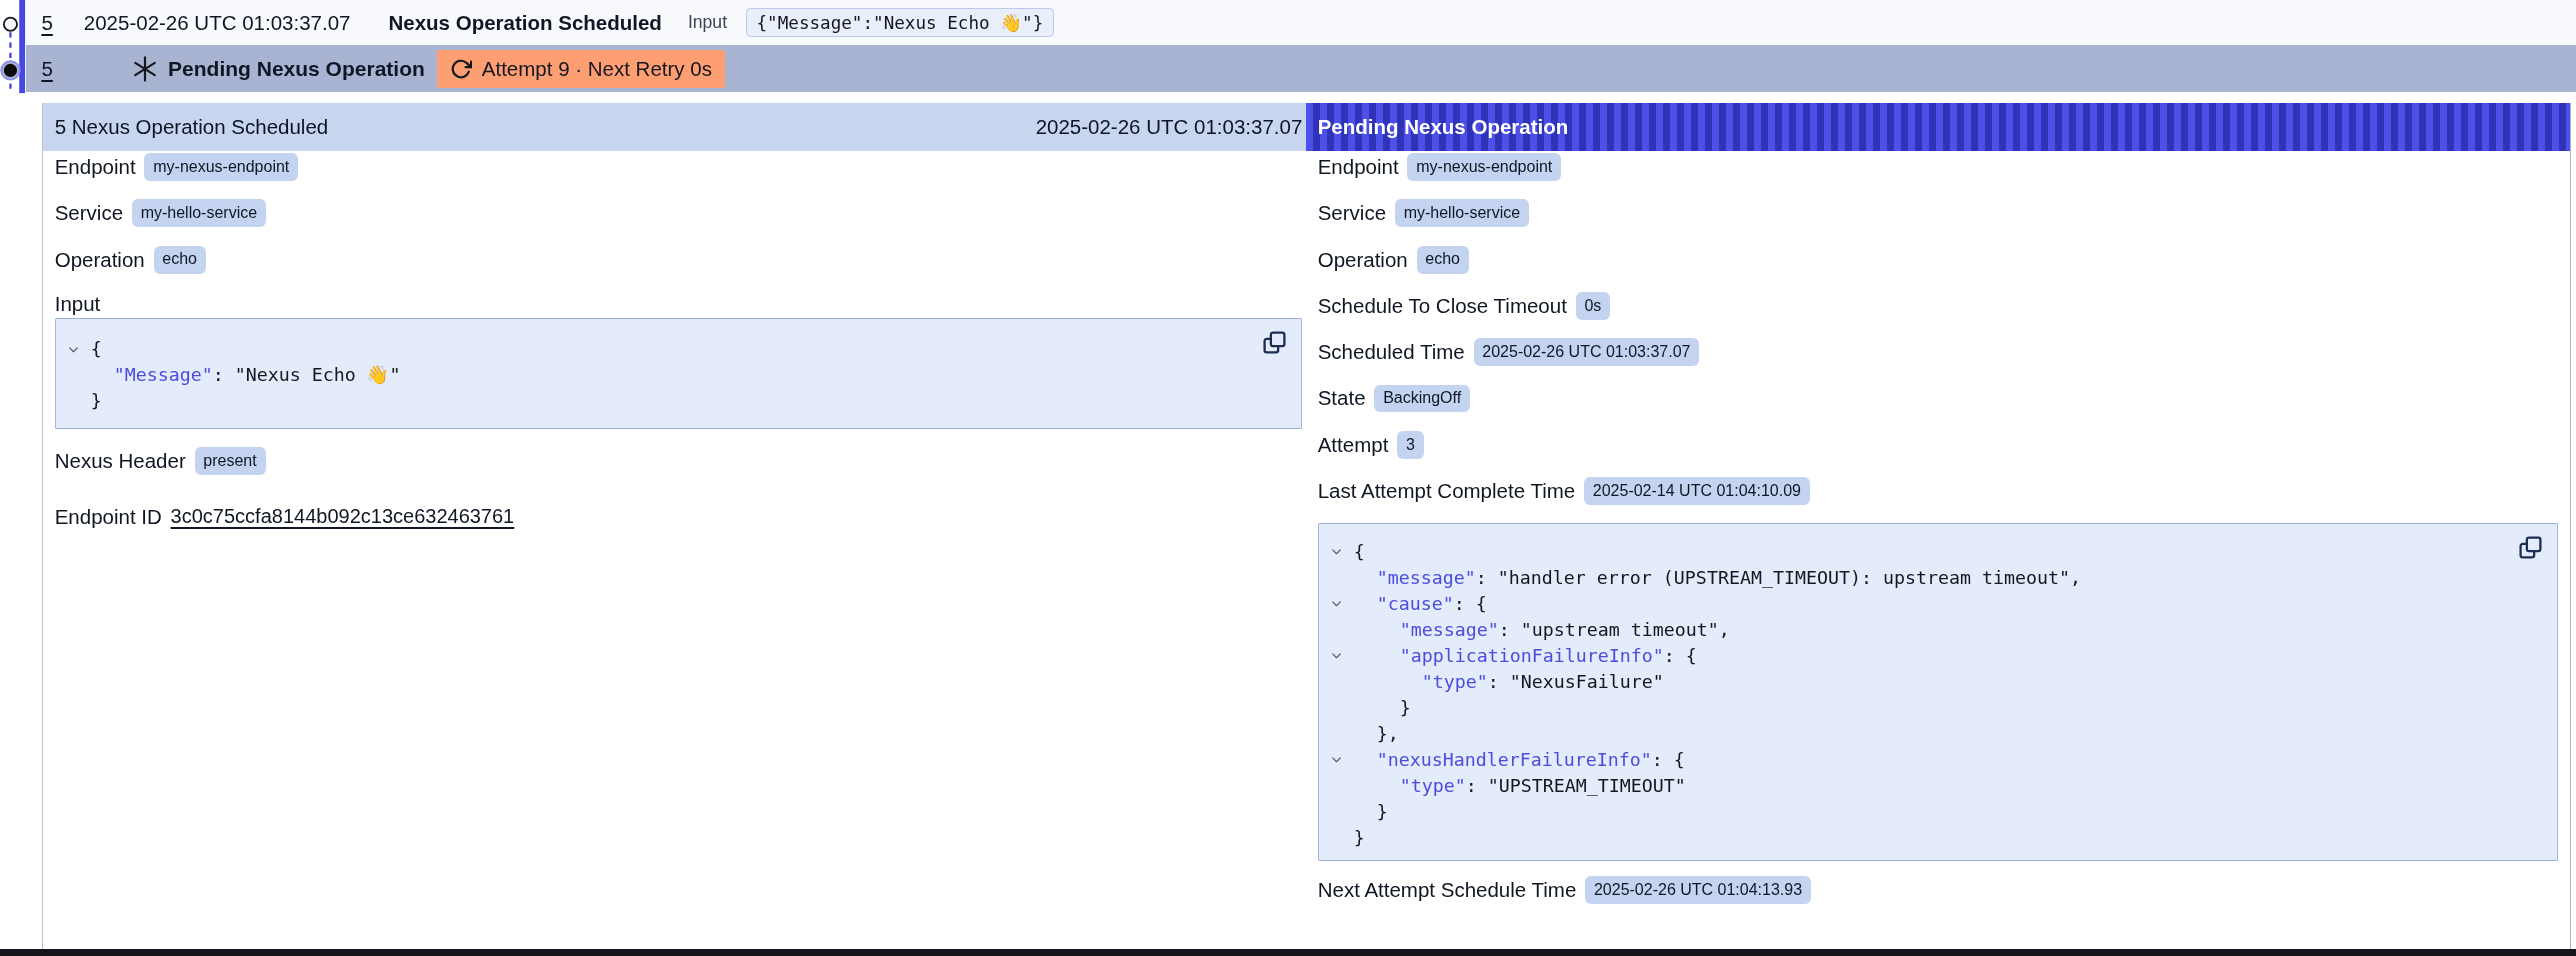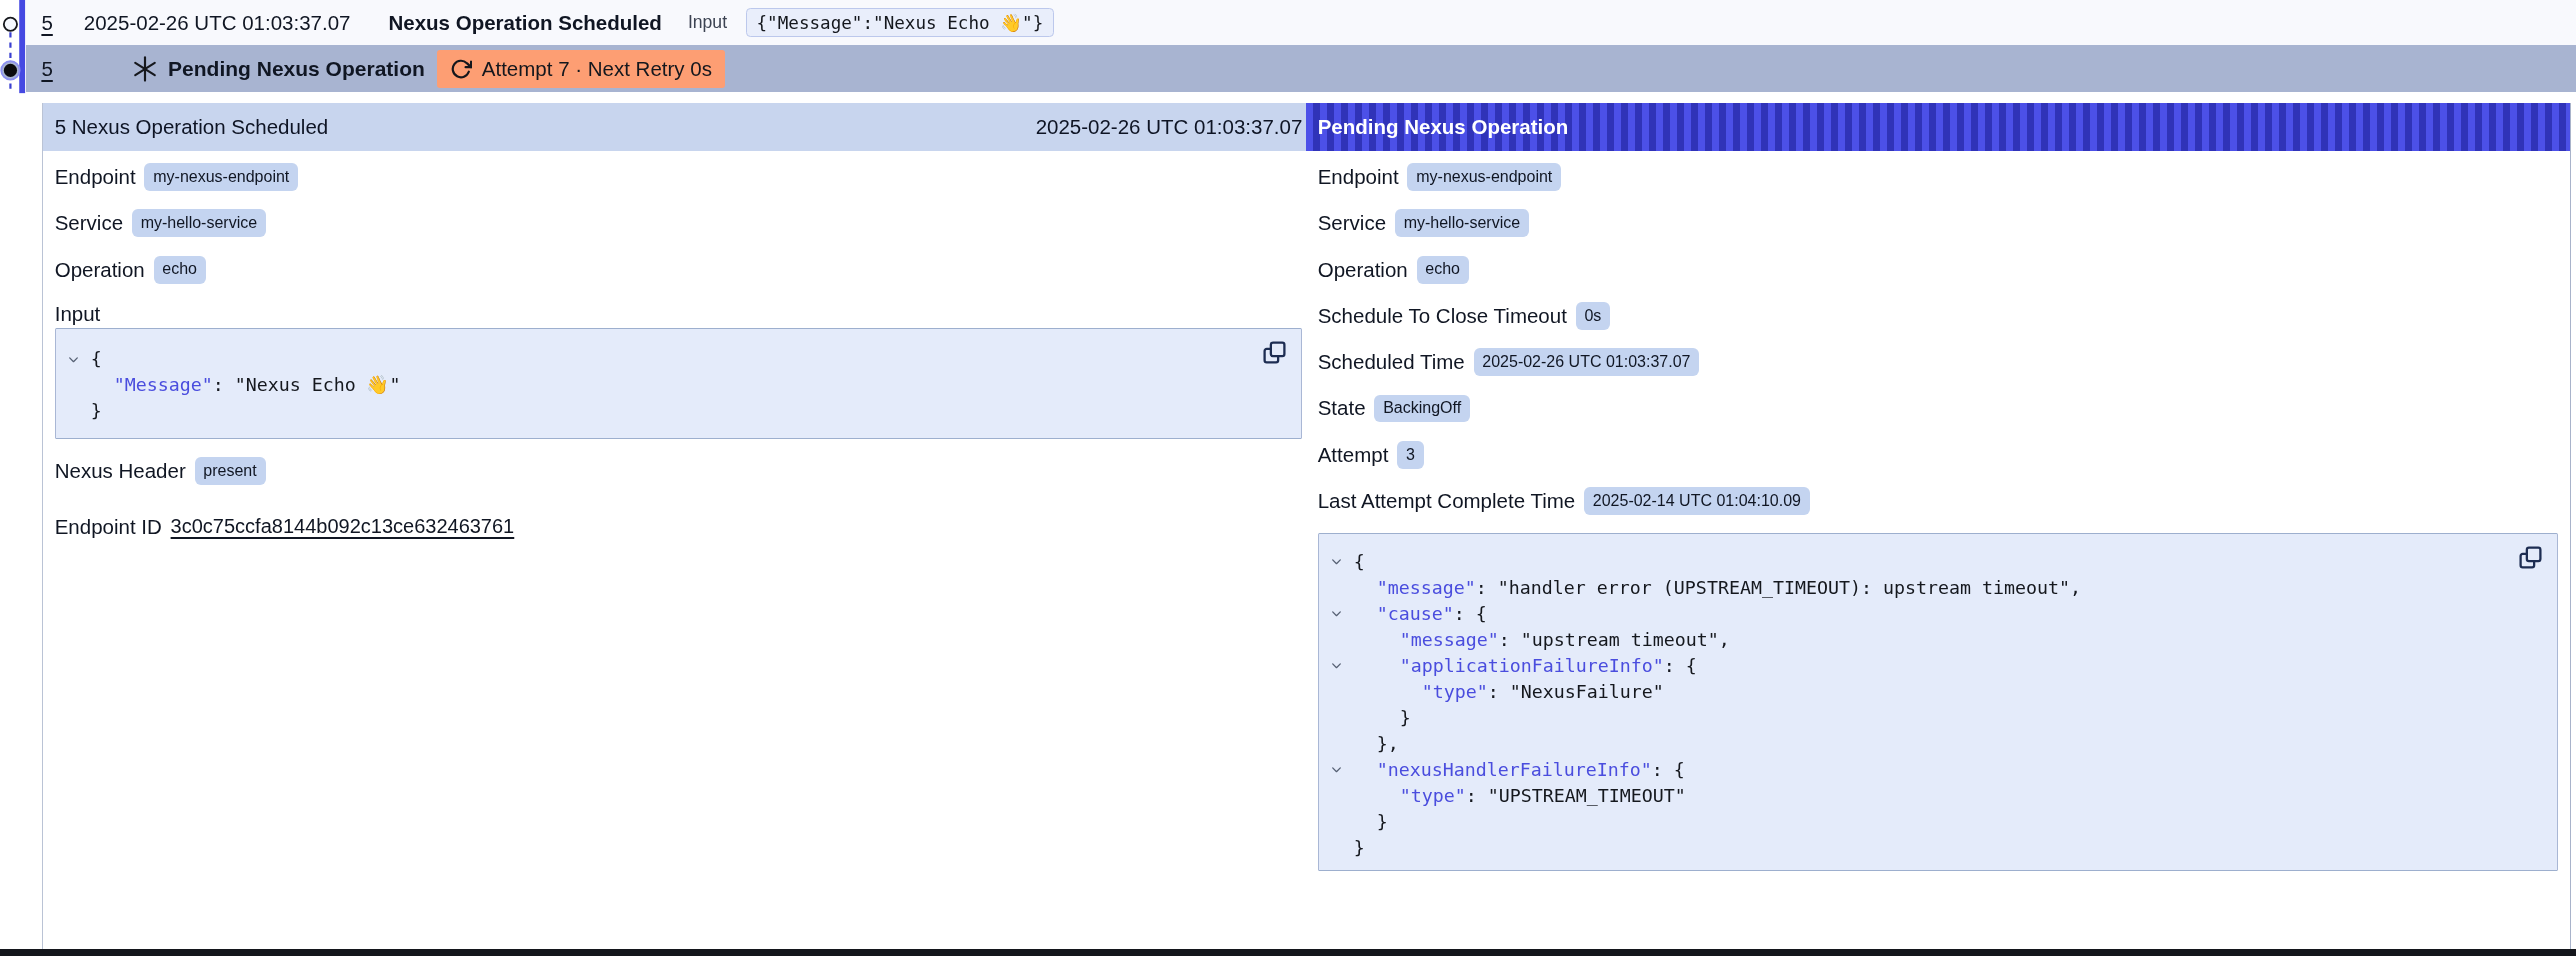--- a/index.html
+++ b/index.html
@@ -44,21 +44,21 @@
   .panel-right { left:1306px; width:1265px; height:846px; border-right:1.5px solid #a9b3ca; }
   .panel-header {
     height:48px; display:flex; align-items:center; padding:0 11.7px; font-size:20.5px;
   }
   .header-light { background:#c8d5ee; color:#0e1424; }
   .header-time { margin-left:auto; }
   .header-striped {
     background:repeating-linear-gradient(90deg,#4c50e8 0 7.3px,#3033b8 7.3px 14px);
     color:#ffffff; font-weight:600;
   }
-  .fields { padding-top:12px; }
+  .fields { padding-top:2px; }
   .field-row { display:flex; align-items:center; gap:8.8px; height:28px; margin:0 0 18.3px 11.7px; font-size:20.5px; }
   .badge {
     background:#c4d4f0; border-radius:5.9px; padding:3.7px 8.8px; font-size:16px;
     color:#101623; line-height:20.5px; white-space:nowrap;
   }
   .id-link { color:#101623; text-decoration:underline; text-underline-offset:4.4px; cursor:pointer; font-size:20px; }
   .section-label { font-size:20.5px; margin:19px 0 0 11.7px; height:22px; line-height:22px; }
   .gap-lg { margin-top:28px; }
   .failure-label { margin-top:23px; }
   .next-attempt-row { margin-top:14.6px; }
@@ -114,21 +114,21 @@
       </svg>
     </span>
     <span class="ev-title">Pending Nexus Operation</span>
     <span class="attempt-badge">
       <svg width="22" height="22" viewBox="0 0 24 24">
         <g fill="none" stroke="#14171d" stroke-width="2.4" stroke-linecap="round" stroke-linejoin="round">
           <polyline points="23 4 23 10 17 10"></polyline>
           <path d="M20.49 15a9 9 0 1 1-2.12-9.36L23 10"></path>
         </g>
       </svg>
-      <span>Attempt 7 · Next Retry 0s</span>
+      <span>Attempt 9 · Next Retry 0s</span>
     </span>
   </div>
 
   <div class="panel panel-left">
     <div class="panel-header header-light">
       <span>5 Nexus Operation Scheduled</span>
       <span class="header-time">2025-02-26 UTC 01:03:37.07</span>
     </div>
     <div class="fields">
       <div class="field-row">
@@ -234,18 +234,22 @@
           <div class="code-line"><span style="padding-left: 81px; display: inline-block;"><span>}</span></span></div>
           <div class="code-line"><span style="padding-left: 58px; display: inline-block;"><span>},</span></span></div>
           <div class="code-line"><span class="chev"><svg width="13" height="13" viewBox="0 0 24 24">
                 <polyline points="5,9 12,16 19,9" fill="none" stroke="#566073" stroke-width="2.4" stroke-linecap="round" stroke-linejoin="round"></polyline>
               </svg></span><span style="padding-left: 58px; display: inline-block;"><span class="jkey">"nexusHandlerFailureInfo"</span><span>: {</span></span></div>
           <div class="code-line"><span style="padding-left: 81px; display: inline-block;"><span class="jkey">"type"</span><span>: "UPSTREAM_TIMEOUT"</span></span></div>
           <div class="code-line"><span style="padding-left: 58px; display: inline-block;"><span>}</span></span></div>
           <div class="code-line"><span style="padding-left: 35px; display: inline-block;"><span>}</span></span></div>
         </div>
 
+      <div class="field-row next-attempt-row">
+        <span>Next Attempt Schedule Time</span>
+        <span class="badge">2025-02-26 UTC 01:04:13.93</span>
+      </div>
     </div>
   </div>
 
   <div class="bottom-bar"></div>
 </div>
 
 
 </body></html>

